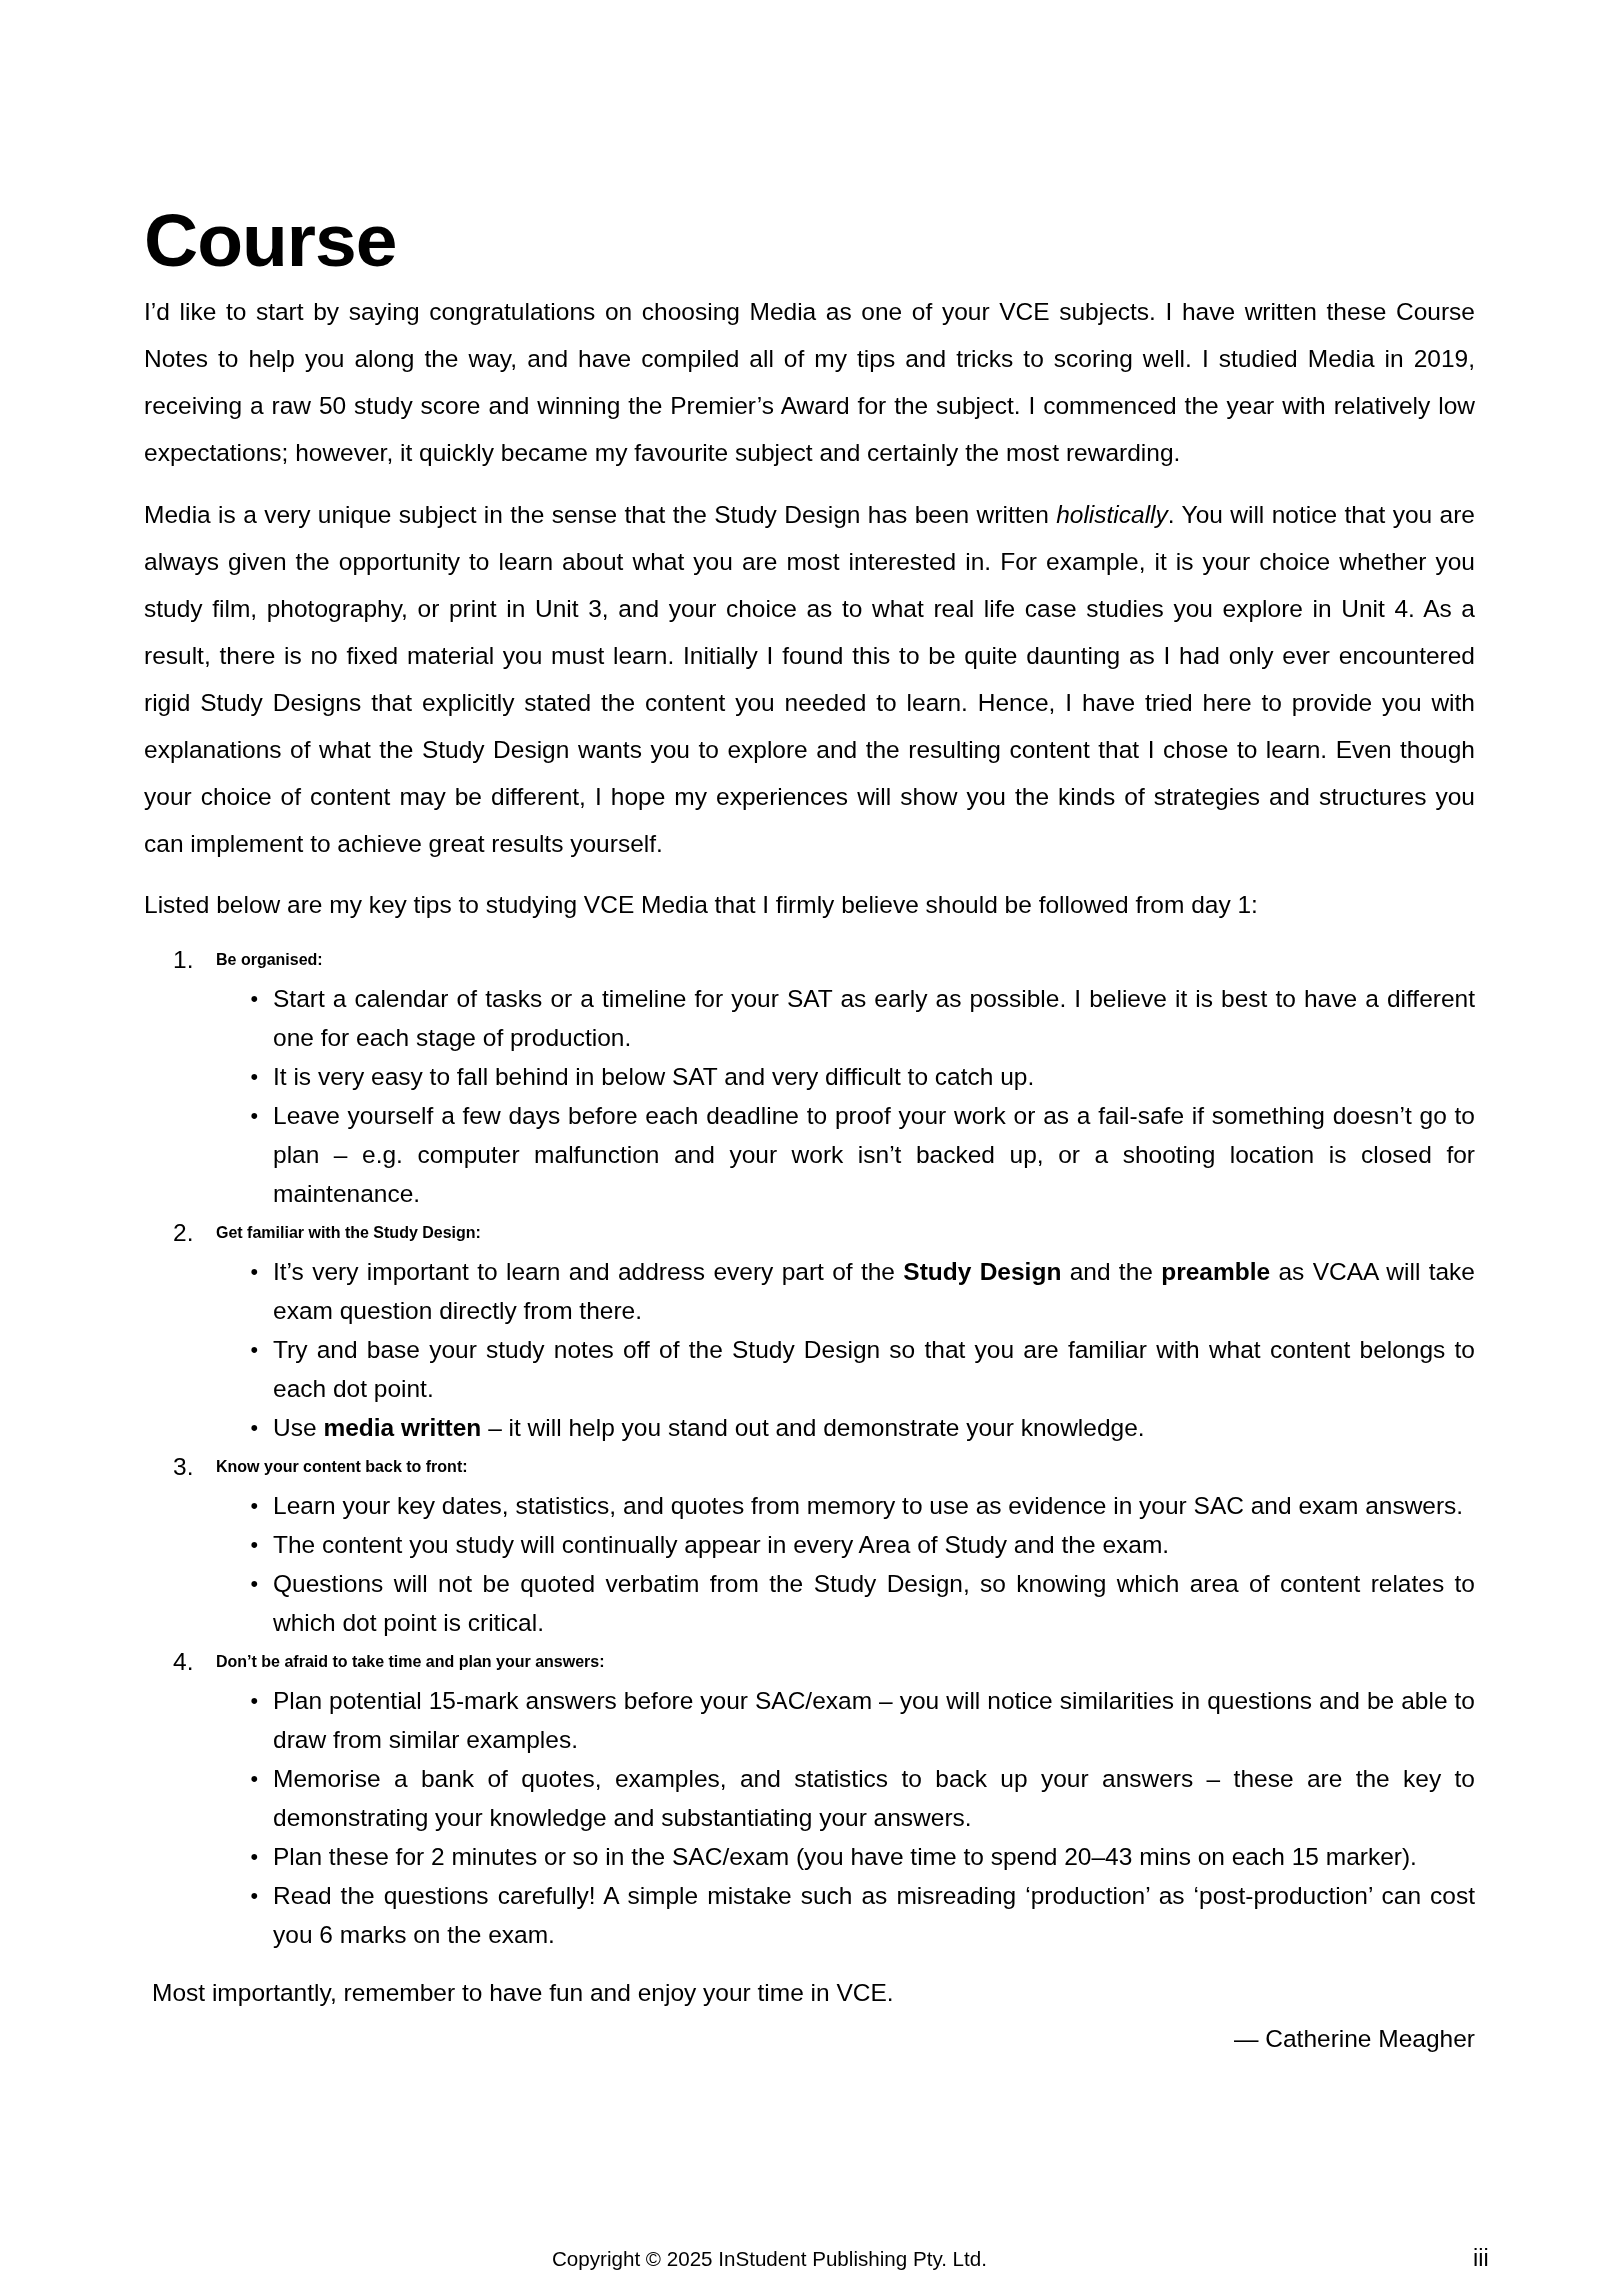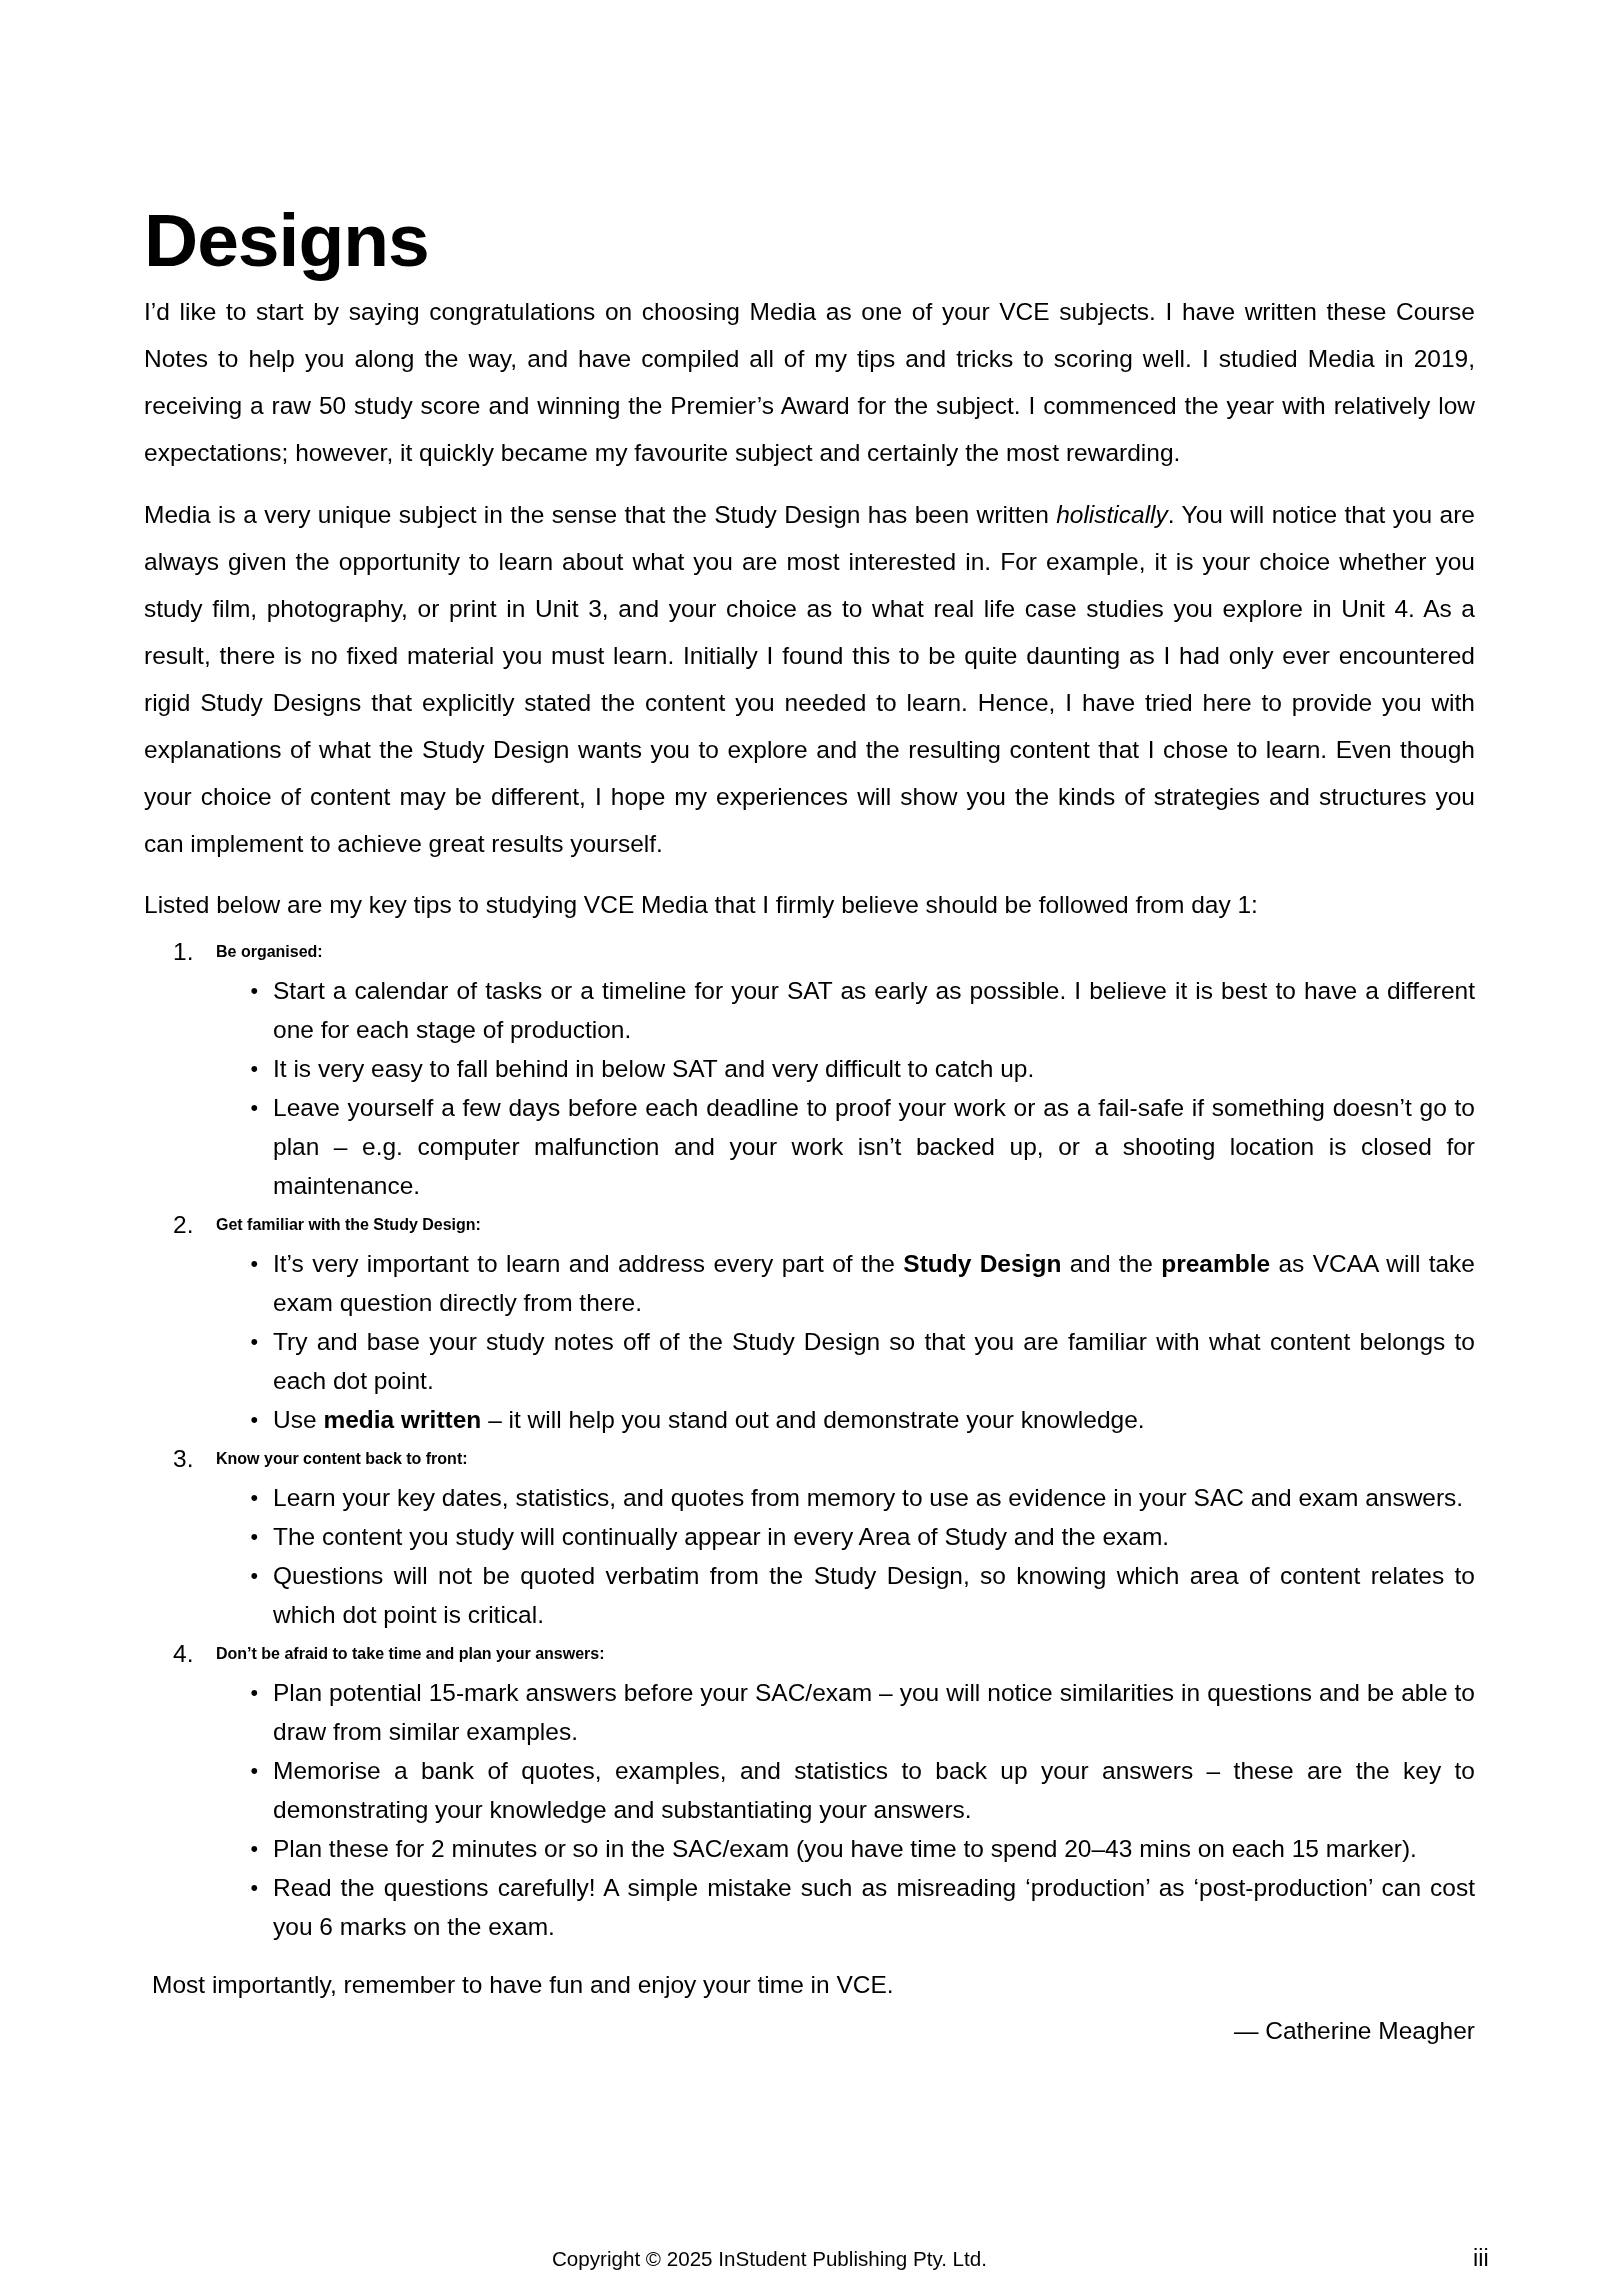--- a/index.html
+++ b/index.html
@@ -40,27 +40,27 @@
   }
   .copyright { position: absolute; left: 552px; }
   .page-num { position: absolute; left: 1473px; font-weight: normal; font-size: 23.5px; }
   b { font-weight: bold; }
   i { font-style: italic; }
 </style>
 </head>
 <body>
 
 <div class="page-content">
-  <h1 class="title">Designs</h1>
+  <h1 class="title">Course</h1>
 
   <p class="para">I’d like to start by saying congratulations on choosing Media as one of your VCE subjects. I have written these Course Notes to help you along the way, and have compiled all of my tips and tricks to scoring well.  I studied Media in 2019, receiving a raw 50 study score and winning the Premier’s Award for the subject. I commenced the year with relatively low expectations; however, it quickly became my favourite subject and certainly the most rewarding.</p>
 
   <p class="para"><span>Media is a very unique subject in the sense that the Study Design has been written </span><i>holistically</i><span>.  You will notice that you are always given the opportunity to learn about what you are most interested in.  For example, it is your choice whether you study film, photography, or print in Unit 3, and your choice as to what real life case studies you explore in Unit 4.  As a result, there is no fixed material you must learn. Initially I found this to be quite daunting as I had only ever encountered rigid Study Designs that explicitly stated the content you needed to learn.  Hence, I have tried here to provide you with explanations of what the Study Design wants you to explore and the resulting content that I chose to learn. Even though your choice of content may be different, I hope my experiences will show you the kinds of strategies and structures you can implement to achieve great results yourself.</span></p>
 
-  <p class="para" style="text-align:left; margin-bottom:4px;">Listed below are my key tips to studying VCE Media that I firmly believe should be followed from day 1:</p>
+  <p class="para" style="text-align:left; margin-bottom:12px;">Listed below are my key tips to studying VCE Media that I firmly believe should be followed from day 1:</p>
 
   <ol class="tips">
 
     <li class="tip">
       <span class="tip-num">1.</span>
       <div class="tip-heading">Be organised:</div>
       <ul class="bullets">
         <li class="bullet"><span class="bullet-dot">•</span><span>Start a calendar of tasks or a timeline for your SAT as early as possible. I believe it is best to have a different one for each stage of production.</span></li>
         <li class="bullet"><span class="bullet-dot">•</span><span>It is very easy to fall behind in below SAT and very difficult to catch up.</span></li>
         <li class="bullet"><span class="bullet-dot">•</span><span>Leave yourself a few days before each deadline to proof your work or as a fail-safe if something doesn’t go to plan – e.g.  computer malfunction and your work isn’t backed up, or a shooting location is closed for maintenance.</span></li>

